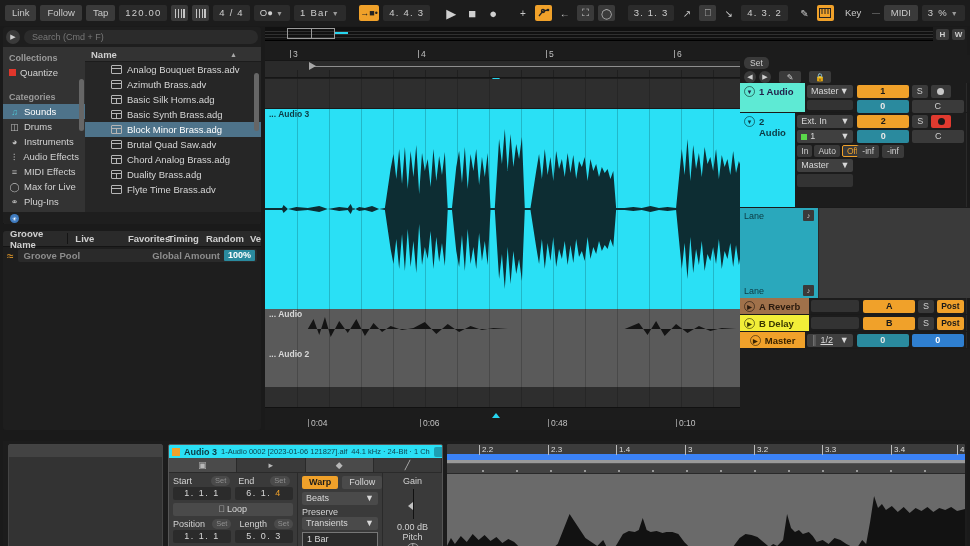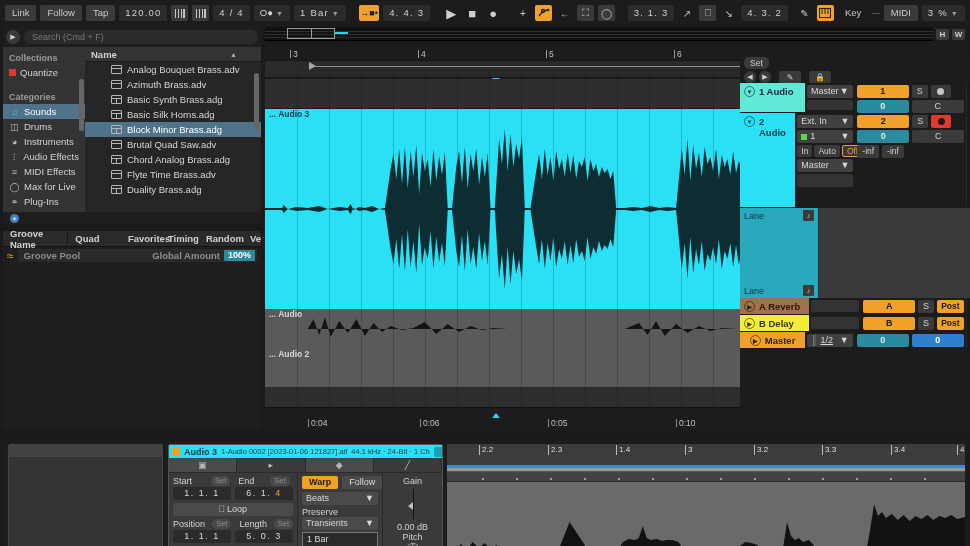--- a/index.html
+++ b/index.html
@@ -277,21 +277,21 @@
   .gainslider { position:relative; height:30px; margin:3px 0;}
   .gainslider .bar { position:absolute; left:50%; top:0; bottom:0; width:1px; background:#111;}
   .gainslider .hdl { position:absolute; left:calc(50% - 5px); top:13px; width:0;height:0;
     border-top:4px solid transparent; border-bottom:4px solid transparent; border-right:5px solid #c0c0c0;}
   .knob { width:14px;height:14px;border-radius:50%;border:1.5px solid #a8a8a8;margin:1px auto 0;
     position:relative;}
   .knob:after{content:'';position:absolute;left:50%;top:-1px;width:1.5px;height:6px;background:#a8a8a8;
     transform:translateX(-50%);}
   .cv-wave { position:absolute; left:444px; top:3px; right:2px; height:105px;
     background:#555; border-radius:2px; overflow:hidden;}
-  .cvw-ruler { height:24px; position:relative; background:#3c3c3c; border-bottom:3px solid #3b82f6;}
+  .cvw-ruler { height:16px; position:relative; background:#3c3c3c; border-bottom:6px solid #3b82f6;}
   .cvw-ruler .tk { position:absolute; top:1px; color:#dedede; font-size:8px;}
   .cvw-ruler .tk:before{content:'';position:absolute;left:-3px;top:0;width:1px;height:10px;background:#bbb;}
   .cvw-band { height:4px; background:#9a9a9a; border-bottom:1px solid #555;}
   .cvw-markers { height:10px; background:#434343; position:relative; border-bottom:1px solid #2a2a2a;}
   .cvw-body { position:relative; height:78px; background:#6a6a6a;}
 </style>
 </head>
 <body>
 
 <div class="ctrlbar">
@@ -417,58 +417,58 @@
       <div class="b-row">
           <span class="fico"></span>
           <span>Analog Bouquet Brass.adv</span>
         </div>
       <div class="b-row">
           <span class="fico"></span>
           <span>Azimuth Brass.adv</span>
         </div>
       <div class="b-row">
           <span class="fico split"></span>
-          <span>Basic Synth Brass.adg</span>
+          <span>Basic Silk Horns.adg</span>
         </div>
       <div class="b-row">
           <span class="fico split"></span>
-          <span>Basic Silk Horns.adg</span>
+          <span>Basic Synth Brass.adg</span>
         </div>
       <div class="b-row sel">
           <span class="fico split"></span>
           <span>Block Minor Brass.adg</span>
         </div>
       <div class="b-row">
           <span class="fico"></span>
           <span>Brutal Quad Saw.adv</span>
         </div>
       <div class="b-row">
           <span class="fico split"></span>
           <span>Chord Analog Brass.adg</span>
         </div>
       <div class="b-row">
+          <span class="fico split"></span>
+          <span>Duality Brass.adg</span>
+        </div>
+      <div class="b-row">
           <span class="fico"></span>
           <span>Flyte Time Brass.adv</span>
-        </div>
-      <div class="b-row">
-          <span class="fico split"></span>
-          <span>Duality Brass.adg</span>
         </div>
       <div class="b-rscroll"></div>
     </div>
   </div>
   <div class="browser-foot">
     <div class="globe">☀</div>
   </div>
 </div>
 
 <div class="groove">
   <div class="g-head">
     <span style="width:75px">Groove Name</span>
-    <span style="width:62px;border-left:1px solid #141414">Quad</span>
+    <span style="width:62px;border-left:1px solid #141414">Live</span>
     <span style="width:40px">Favorites</span>
     <span style="width:42px">Timing</span>
     <span style="width:44px">Random</span>
     <span>Ve</span>
   </div>
   <div class="g-foot">
     <div class="wave-ico">≈</div>
     <div class="g-pool-field">
       <span>Groove Pool</span>
       <span style="display:flex;align-items:center;gap:4px">
@@ -665,21 +665,21 @@
           <i style="left:640px"></i>
         </div>
     </div>
   </div>
 
   <div class="btm-ruler">
     <div class="play-marker"></div>
     <div class="eighth">1 / 8</div>
     <div class="tk" style="left:46px">0:04</div>
     <div class="tk" style="left:158px">0:06</div>
-    <div class="tk" style="left:286px">0:05</div>
+    <div class="tk" style="left:286px">0:48</div>
     <div class="tk" style="left:414px">0:10</div>
   </div>
 </div>
 
 <div class="mixer">
   <div class="mx-top">
     <span class="set-pill">Set</span>
     <div class="mx-btns">
       <div class="circ-btn">◀</div>
       <div class="circ-btn">▶</div>

